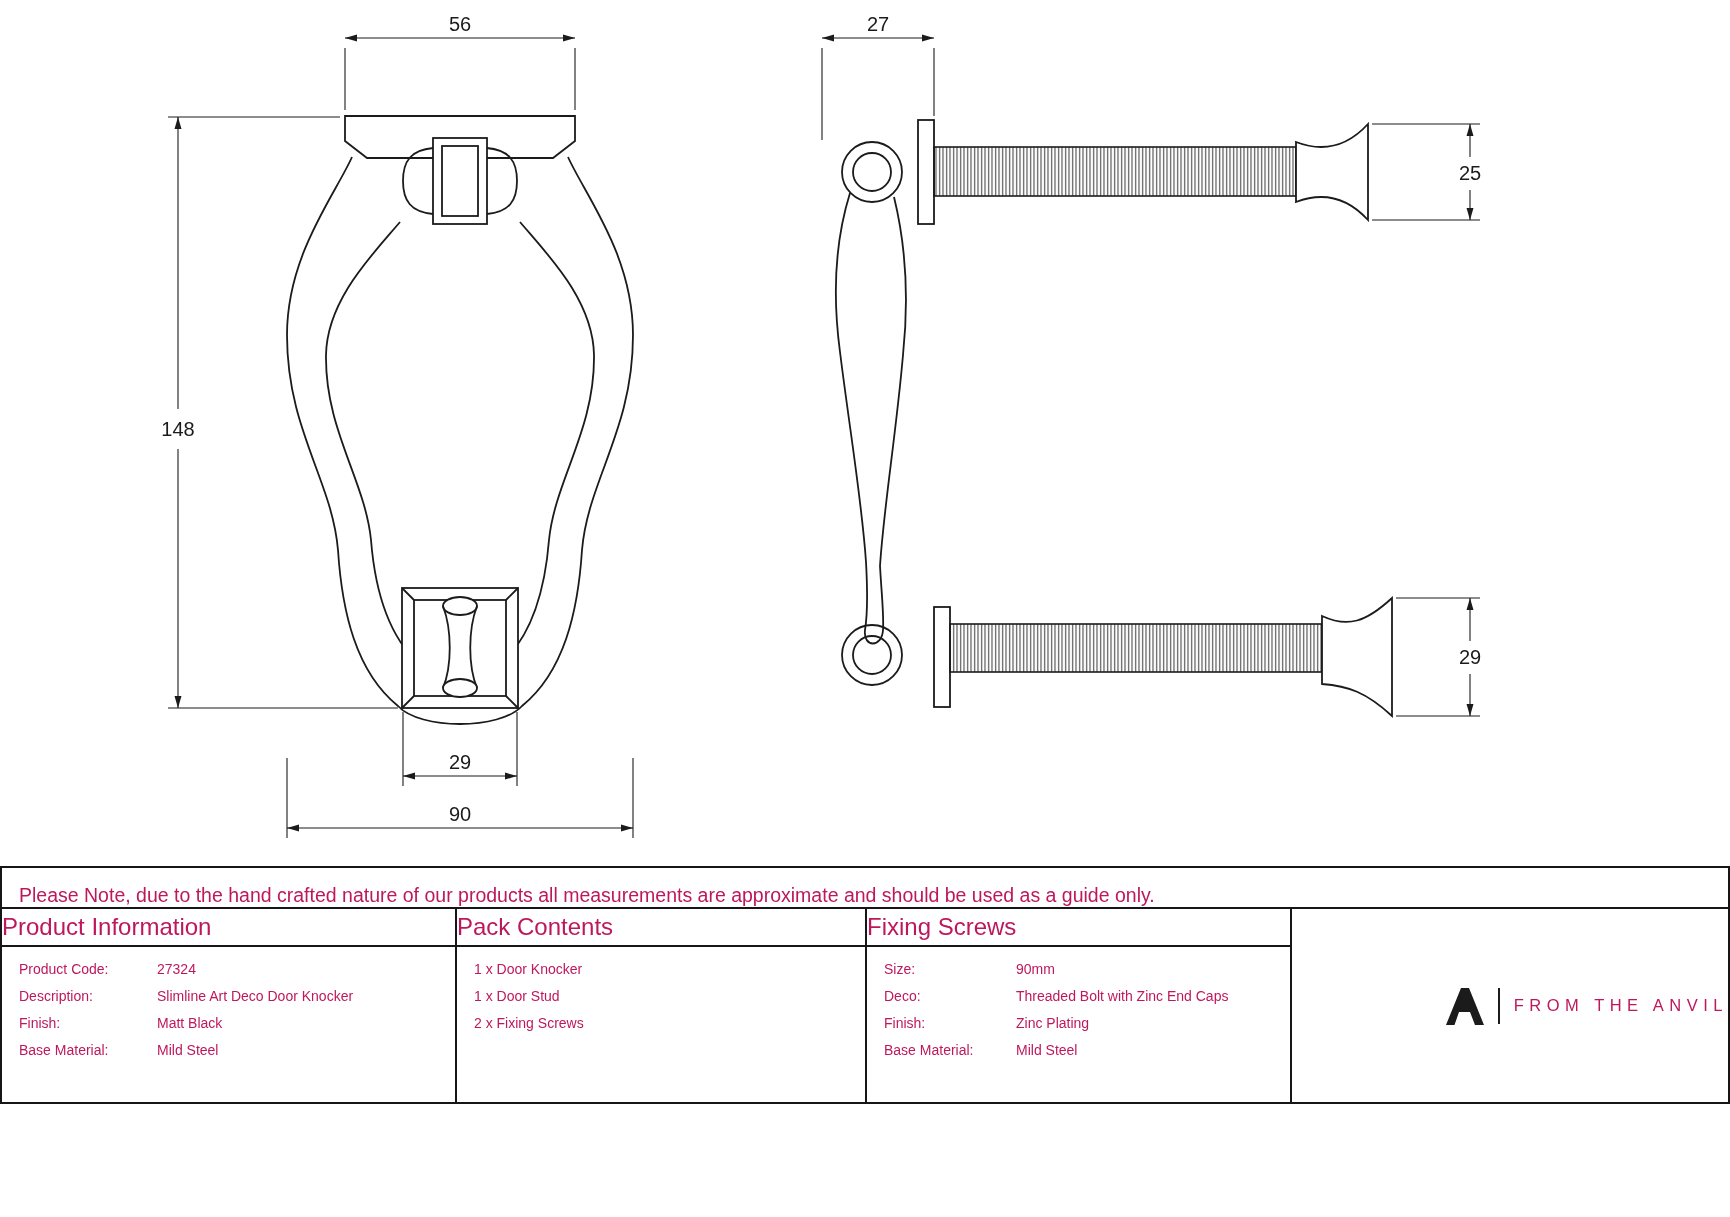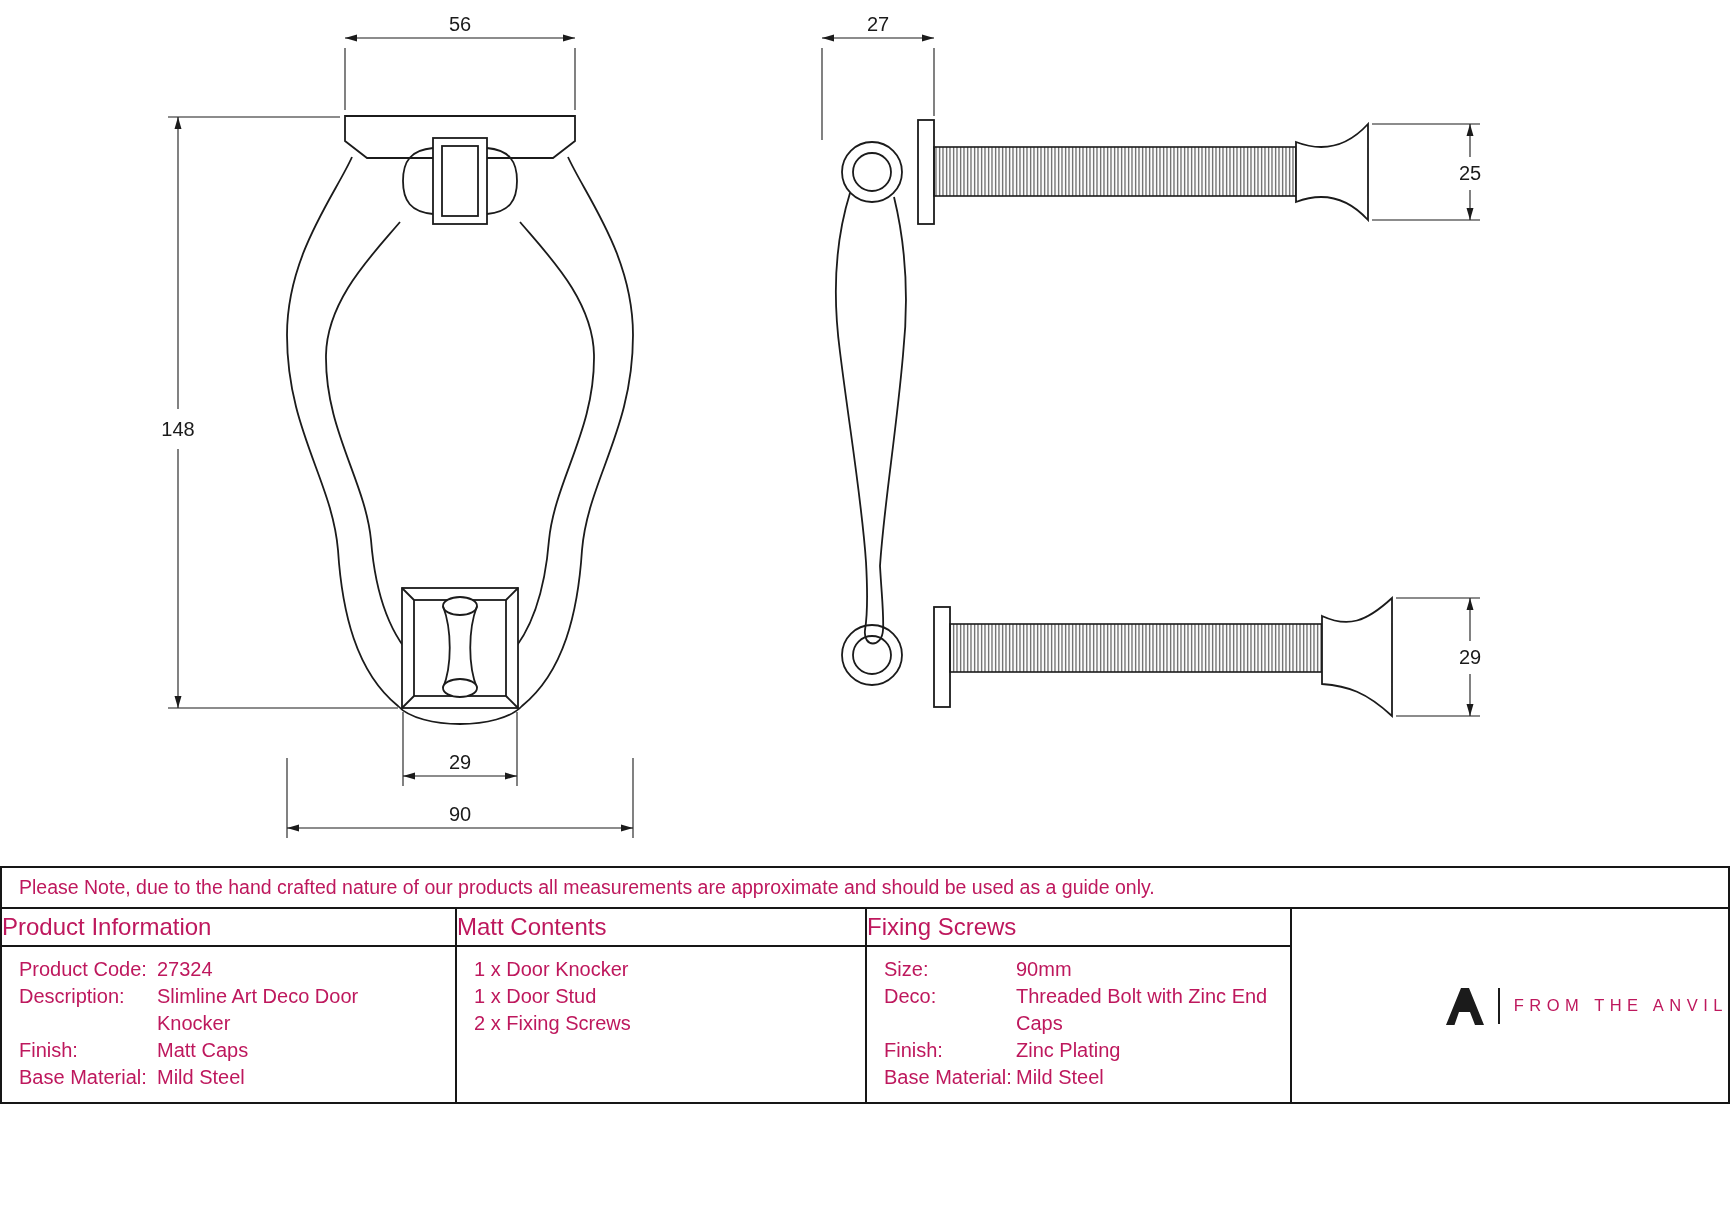--- a/index.html
+++ b/index.html
@@ -12,37 +12,37 @@
     overflow:hidden;
   }
   .drawing{position:absolute;left:0;top:0;width:1730px;height:866px;}
   .obj{fill:none;stroke:#1b1b1b;stroke-width:1.8px;}
   .objw{fill:#ffffff;stroke:#1b1b1b;stroke-width:1.8px;}
   .dimln{stroke:#1b1b1b;stroke-width:1.1px;fill:none;}
   .dimtx{font-family:"Liberation Sans",sans-serif;font-size:20px;fill:#1b1b1b;text-anchor:middle;}
   .note-row{
     position:absolute;left:0;top:866px;width:1730px;height:43px;
     box-sizing:border-box;border:2px solid #161616;
-    display:flex;align-items:center;padding-left:17px;
+    display:flex;align-items:flex-end;padding-left:17px;
     font-size:19.5px;background:#fff;
   }
   .spec-table{
     position:absolute;left:0;top:907px;width:1730px;height:197px;
     box-sizing:border-box;border:2px solid #161616;background:#fff;
     display:grid;
     grid-template-columns:455px 410px 425px 1fr;
     grid-template-rows:38px 1fr;
   }
   .th{
     box-sizing:border-box;border-right:2px solid #161616;border-bottom:2px solid #161616;
     display:flex;align-items:center;font-size:24px;
   }
   .td{
     box-sizing:border-box;border-right:2px solid #161616;
-    padding:9px 20px 0 17px;font-size:20px;line-height:27px;
+    padding:9px 20px 0 17px;font-size:14px;line-height:27px;
   }
   .pair{display:grid;grid-template-columns:138px 1fr;}
   .pair-narrow{display:grid;grid-template-columns:132px 1fr;}
   .logo-cell{
     grid-column:4;grid-row:1 / 3;
     display:flex;align-items:center;justify-content:flex-end;
   }
   .logo-sep{width:2px;height:36px;background:#1b1b1b;margin:0 14px 0 12px;}
   .brand-text{font-size:16.5px;letter-spacing:5.5px;white-space:nowrap;}
 </style>
@@ -160,21 +160,21 @@
     </g>
   </svg>
 
   <div class="note-row">
     <span>Please Note, due to the hand crafted nature of our products all measurements are approximate and should be used as a guide only.</span>
   </div>
 
   <div class="spec-table">
 
     <div class="th" style="grid-column:1;grid-row:1;">Product Information</div>
-    <div class="th" style="grid-column:2;grid-row:1;">Matt Contents</div>
+    <div class="th" style="grid-column:2;grid-row:1;">Pack Contents</div>
     <div class="th" style="grid-column:3;grid-row:1;">Fixing Screws</div>
 
     <div class="logo-cell">
       <svg width="44" height="42" viewBox="0 0 44 42">
         <polygon fill="#1b1b1b" points="4,40 19,3 27,3 42,40 33,40 28,27 17,27 12.5,40"></polygon>
       </svg>
       <div class="logo-sep"></div>
       <div class="brand-text">FROM THE ANVIL</div>
     </div>
 
@@ -182,21 +182,21 @@
       <div class="pair">
         <span>Product Code:</span>
         <span>27324</span>
       </div>
       <div class="pair">
         <span>Description:</span>
         <span>Slimline Art Deco Door Knocker</span>
       </div>
       <div class="pair">
         <span>Finish:</span>
-        <span>Matt Caps</span>
+        <span>Matt Black</span>
       </div>
       <div class="pair">
         <span>Base Material:</span>
         <span>Mild Steel</span>
       </div>
     </div>
 
     <div class="td" style="grid-column:2;grid-row:2;">
       <div>1 x Door Knocker</div>
       <div>1 x Door Stud</div>

